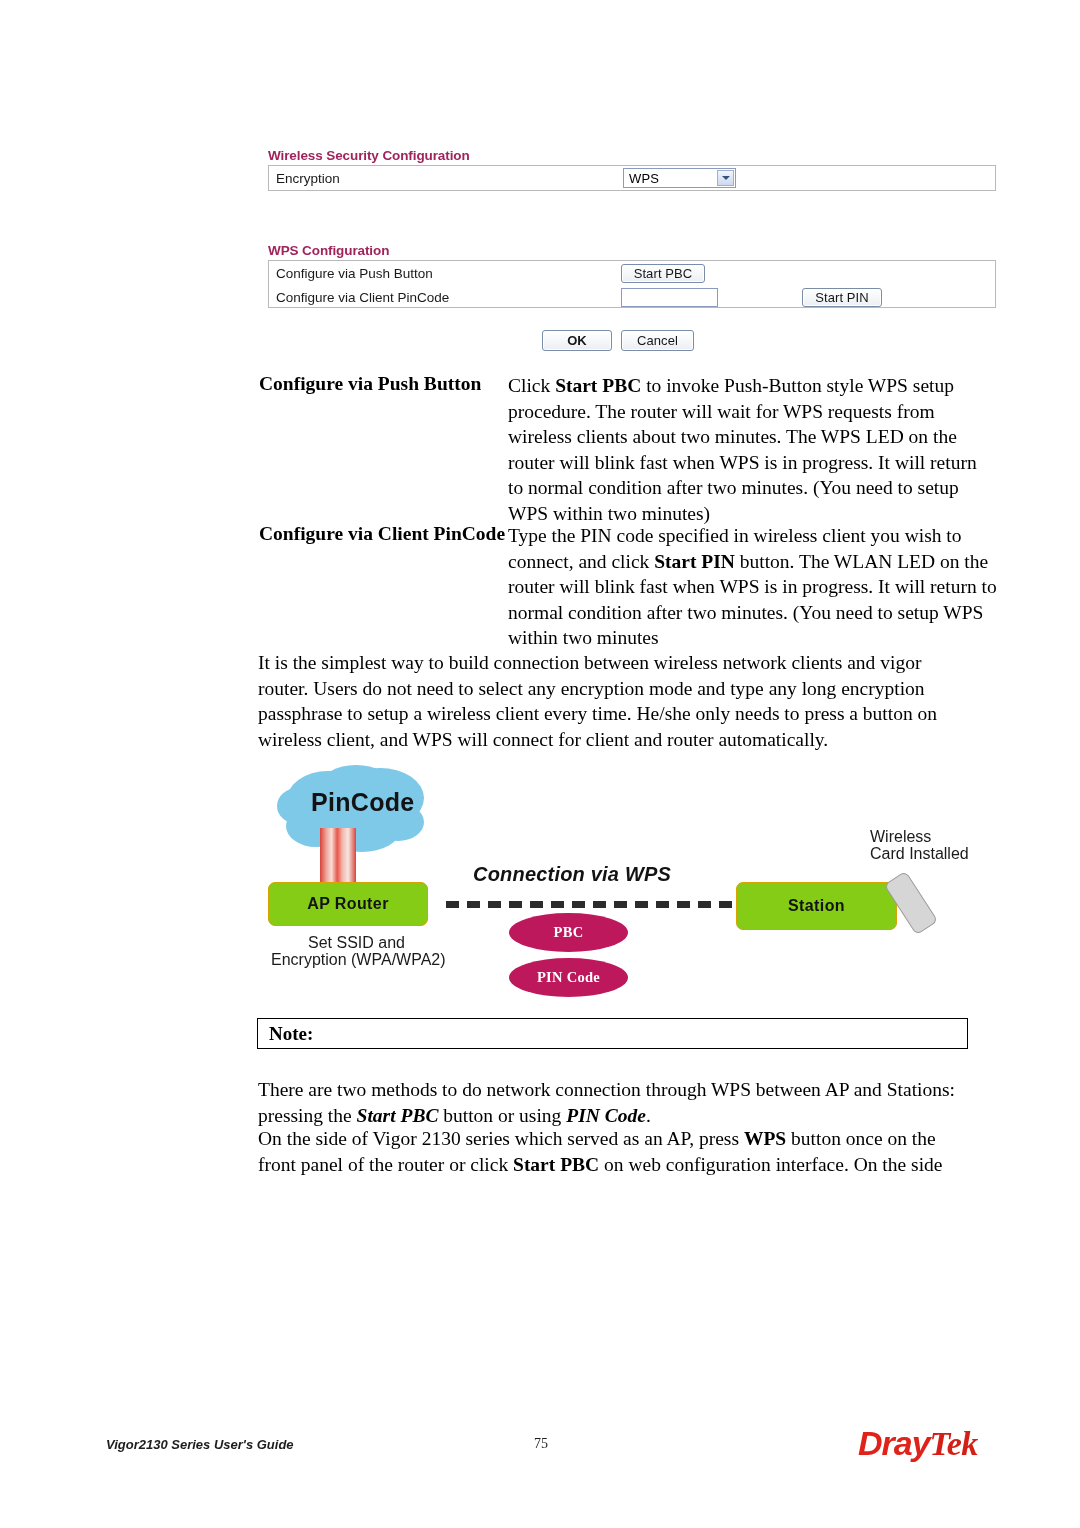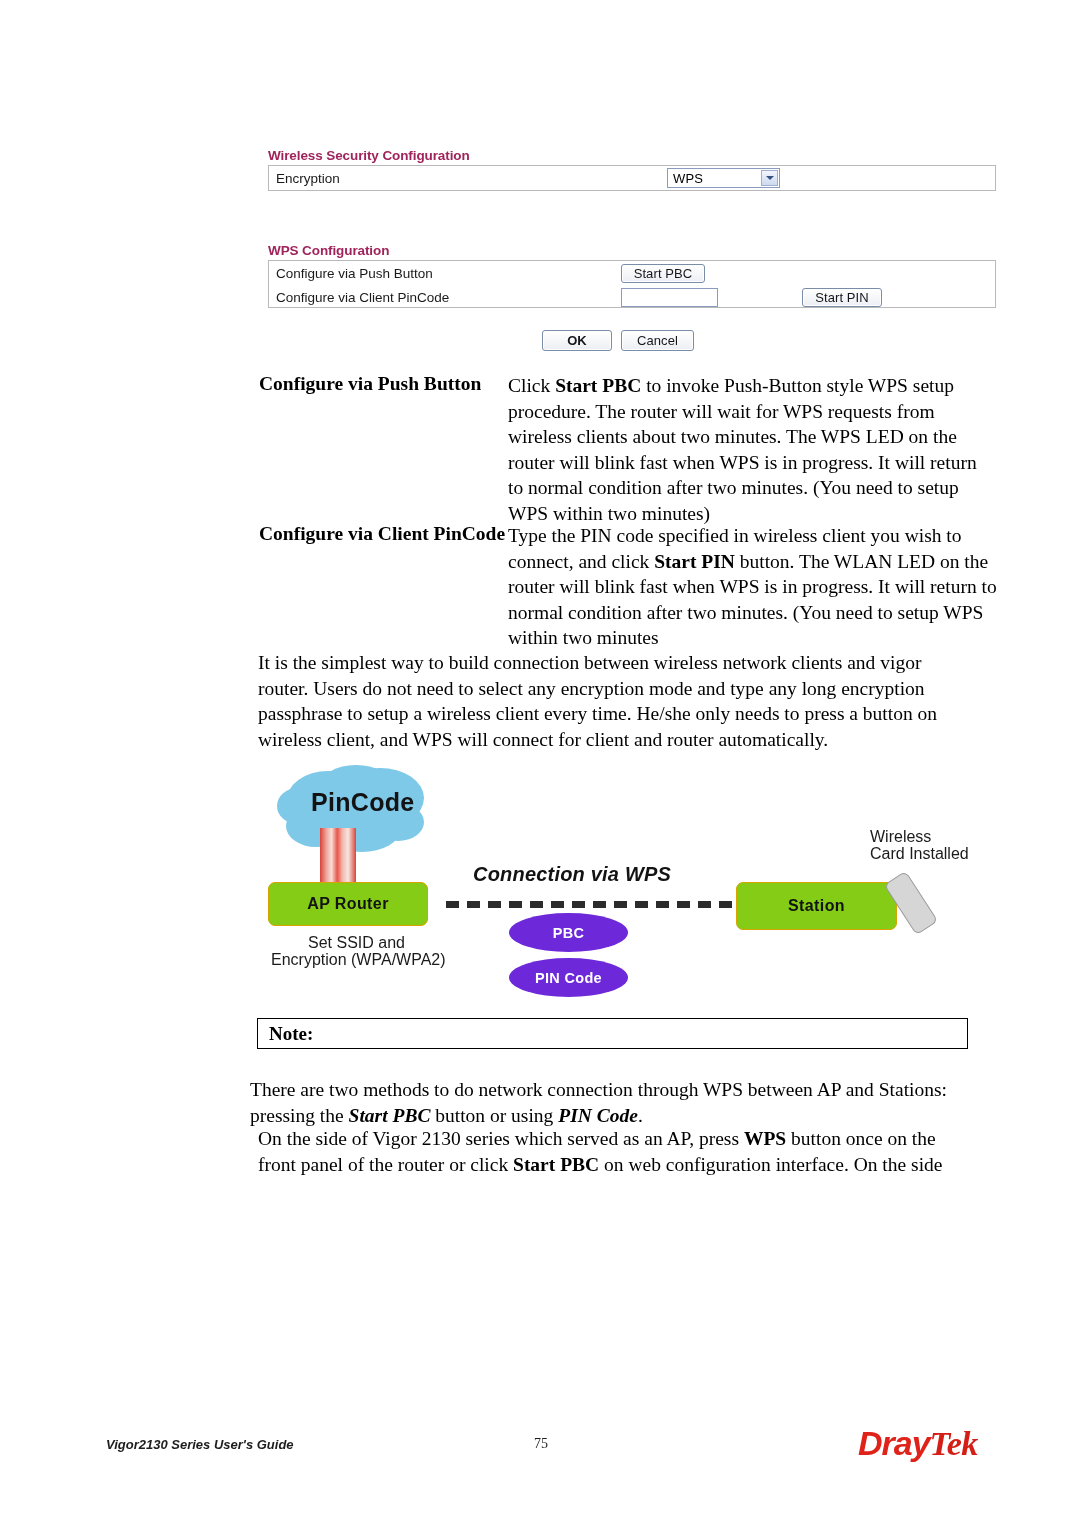--- a/index.html
+++ b/index.html
@@ -161,26 +161,26 @@
     justify-content: center;
     font-family: "Liberation Sans", sans-serif;
     font-weight: bold;
     font-size: 16px;
     color: #131313;
     box-sizing: border-box;
     letter-spacing: 0.4px;
   }
   .oval {
     position: absolute;
-    background: #6d28d9;
+    background: #be185d;
     border-radius: 50%;
     display: flex;
     align-items: center;
     justify-content: center;
-    font-family: Liberation Sans, sans-serif;
+    font-family: Liberation Serif, serif;
     font-weight: bold;
     font-size: 14.5px;
     color: #ffffff;
     letter-spacing: 0.3px;
   }
   .dia-cap {
     position: absolute;
     font-family: "Liberation Sans", sans-serif;
     font-size: 16px;
     color: #1b1b1b;
@@ -253,21 +253,21 @@
     color: #d41f16;
     letter-spacing: -0.5px;
   }
 </style>
 </head>
 <body>
 
 <div class="ui-block" style="left:268px; top:148px; width:728px;">
   <div class="sec-title">Wireless Security Configuration</div>
   <div class="panel" style="height:26px;">
-    <div class="prow" style="height:24px;gap:44px;">
+    <div class="prow" style="height:24px;">
       <div class="pcell-label" style="width:354px;">Encryption</div>
       <div class="wsel">
         <span class="val">WPS</span>
         <span class="arrowbox">
           <span class="chev"></span>
         </span>
       </div>
     </div>
   </div>
 </div>
@@ -331,21 +331,21 @@
   <div class="node-box" style="left:478px; top:122px; width:161px; height:48px;">Station</div>
   <div class="wcard" style="left:640px; top:113px; width:24px; height:58px;"></div>
   <div class="dia-cap" style="left:612px; top:68px;">Wireless</div>
   <div class="dia-cap" style="left:612px; top:85px;">Card Installed</div>
 </div>
 
 <div class="notebox" style="left:257px; top:1018px; width:711px; height:31px;">
   <span style="font-weight:bold;">Note:</span>
 </div>
 
-<div class="para" style="left:250px; top:1077px; width:705px;">There are two methods to do network connection through WPS between AP and Stations: pressing the <span class="bi">Start PBC</span> button or using <span class="bi">PIN Code</span>.</div>
+<div class="para" style="left:258px; top:1077px; width:705px;">There are two methods to do network connection through WPS between AP and Stations: pressing the <span class="bi">Start PBC</span> button or using <span class="bi">PIN Code</span>.</div>
 
 <div class="para" style="left:258px; top:1126px; width:702px;">On the side of Vigor 2130 series which served as an AP, press <b>WPS</b> button once on the front panel of the router or click <b>Start PBC</b> on web configuration interface. On the side</div>
 
 <div class="footer-text" style="left:106px; top:1437px;">Vigor2130 Series User's Guide</div>
 <div class="footer-page" style="left:534px; top:1436px;">75</div>
 <div class="logo" style="left:858px; top:1424px;">
   <span class="dray">Dray</span><span class="tek">Tek</span>
 </div>
 
 </body></html>

